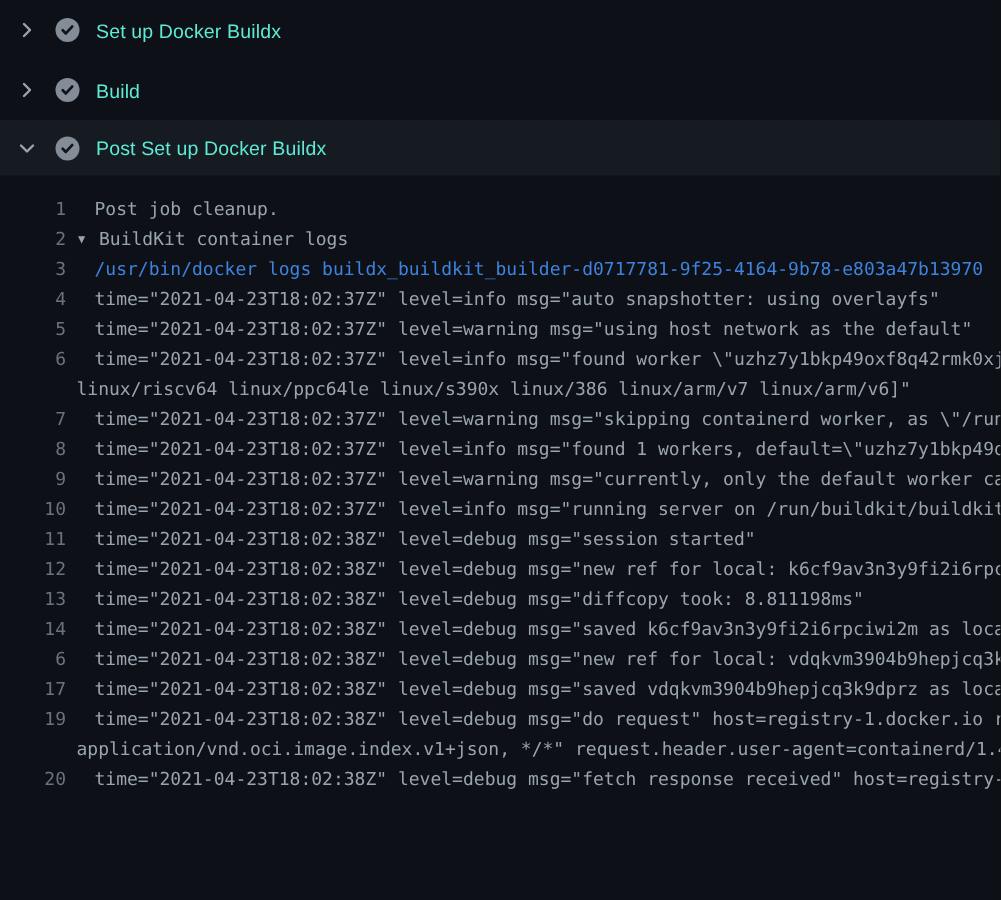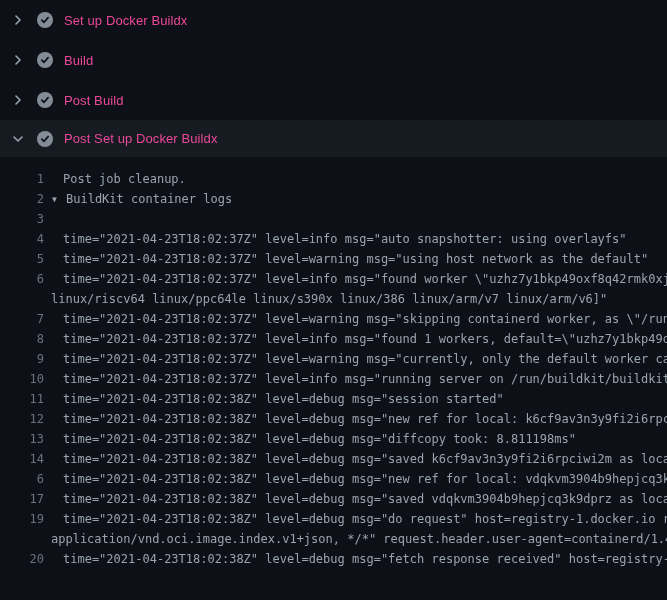--- a/index.html
+++ b/index.html
@@ -39,21 +39,21 @@
     background: #848d97;
     margin-left: 11px;
     display: flex;
     align-items: center;
     justify-content: center;
     flex: 0 0 16px;
   }
   .step-label {
     margin-left: 11px;
     font-size: 13px;
-    color: #ec4899;
+    color: #5eead4;
     letter-spacing: .1px;
   }
   
   .log-area {
     padding-top: 12px;
     font-family: "DejaVu Sans Mono", "Liberation Mono", monospace;
     font-size: 12px;
   }
   .log-row {
     display: flex;
@@ -109,33 +109,20 @@
         </svg>
     </span>
     <span class="check-circle">
       <svg width="12" height="12" viewBox="0 0 12 12">
           <path d="M2.8 6.2l2.1 2.1 4.2-4.6" fill="none" stroke="#10141a" stroke-width="1.8" stroke-linecap="round" stroke-linejoin="round"></path>
         </svg>
     </span>
     <span class="step-label">Build</span>
   </div>
 
-  <div class="step-row">
-    <span class="chev">
-      <svg width="16" height="16" viewBox="0 0 16 16">
-          <path d="M6 4l4 4-4 4" fill="none" stroke="#9aa4ae" stroke-width="1.6" stroke-linecap="round" stroke-linejoin="round"></path>
-        </svg>
-    </span>
-    <span class="check-circle">
-      <svg width="12" height="12" viewBox="0 0 12 12">
-          <path d="M2.8 6.2l2.1 2.1 4.2-4.6" fill="none" stroke="#10141a" stroke-width="1.8" stroke-linecap="round" stroke-linejoin="round"></path>
-        </svg>
-    </span>
-    <span class="step-label">Post Build</span>
-  </div>
 
   <div class="step-row expanded">
     <span class="chev">
       <svg width="16" height="16" viewBox="0 0 16 16">
           <path d="M4 6l4 4 4-4" fill="none" stroke="#9aa4ae" stroke-width="1.6" stroke-linecap="round" stroke-linejoin="round"></path>
         </svg>
     </span>
     <span class="check-circle">
       <svg width="12" height="12" viewBox="0 0 12 12">
           <path d="M2.8 6.2l2.1 2.1 4.2-4.6" fill="none" stroke="#10141a" stroke-width="1.8" stroke-linecap="round" stroke-linejoin="round"></path>
@@ -150,20 +137,21 @@
     <span class="content">Post job cleanup.</span>
   </div>
 
   <div class="log-row">
     <span class="gutter">2</span>
     <span class="content grouped"><span class="tri">▼</span>BuildKit container logs</span>
   </div>
 
   <div class="log-row">
     <span class="gutter">3</span>
+    <span class="content cmd">/usr/bin/docker logs buildx_buildkit_builder-d0717781-9f25-4164-9b78-e803a47b13970</span>
   </div>
 
   <div class="log-row">
     <span class="gutter">4</span>
     <span class="content">time="2021-04-23T18:02:37Z" level=info msg="auto snapshotter: using overlayfs"</span>
   </div>
 
   <div class="log-row">
     <span class="gutter">5</span>
     <span class="content">time="2021-04-23T18:02:37Z" level=warning msg="using host network as the default"</span>

